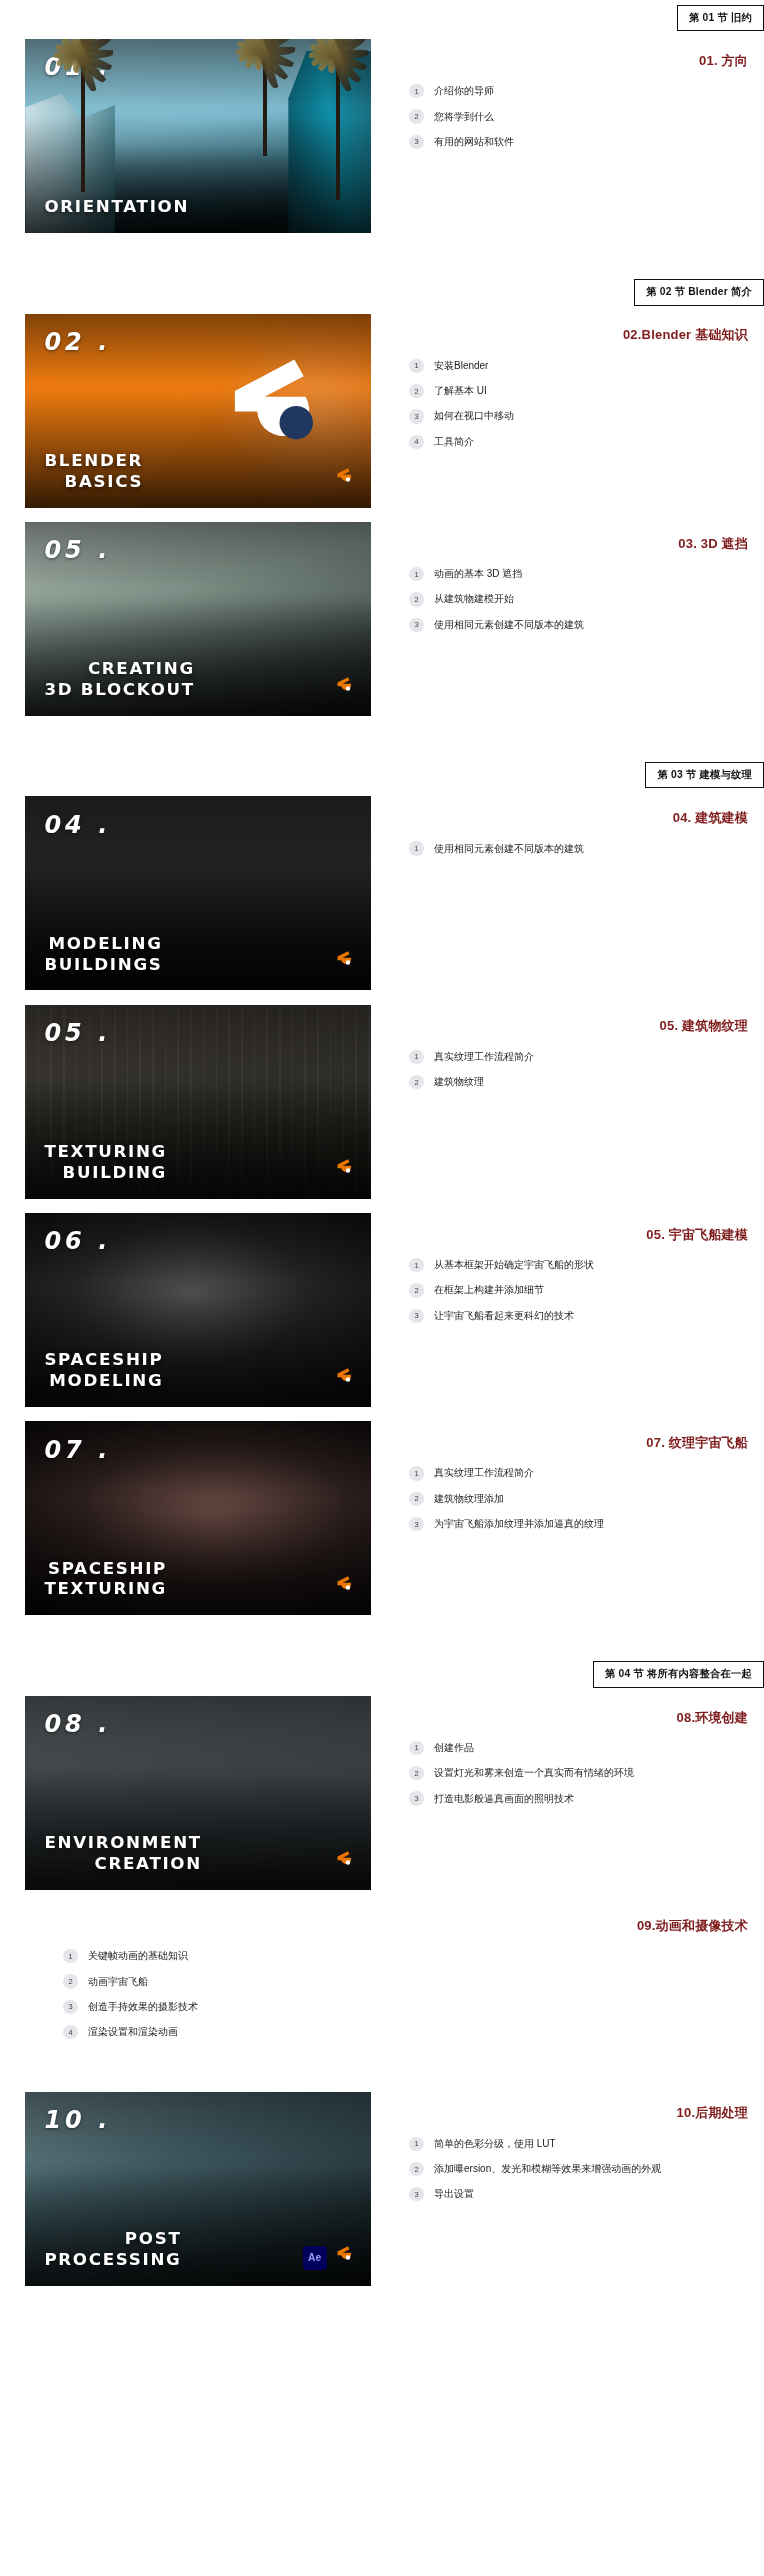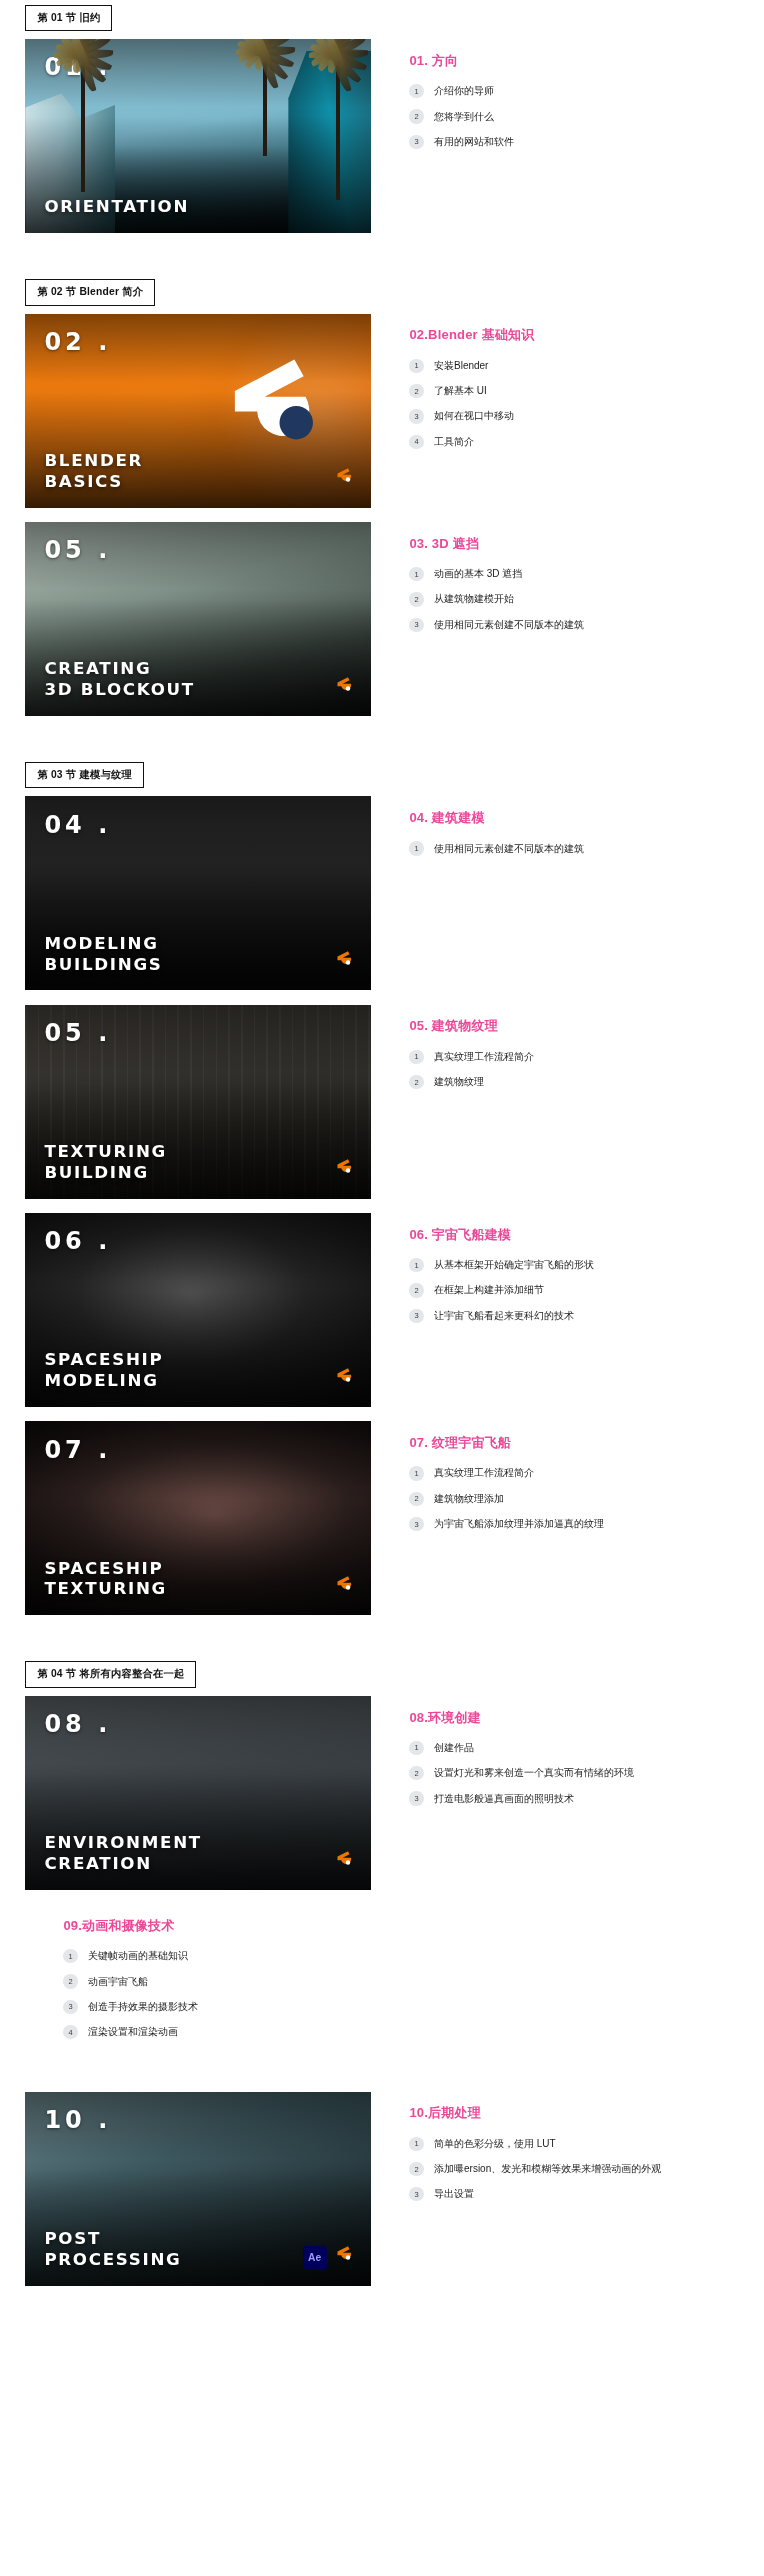--- a/index.html
+++ b/index.html
@@ -3,21 +3,21 @@
 <meta charset="utf-8">
 <style>
   * { box-sizing: border-box; margin: 0; padding: 0; }
   html, body {
     width: 764px;
     background: #ffffff;
     font-family: "Liberation Sans", "DejaVu Sans", sans-serif;
   }
   body { padding: 0; }
 
-  .page { width: 764px; position: relative; padding: 0 0 32px 0; }
+  .page { width: 764px; position: relative; padding: 0 0 32px 0; text-align: right; }
 
   
   .section-chip {
     display: inline-block;
     border: 1.6px solid #111;
     padding: 4.8px 11px 5.6px 11px;
     font-size: 10.3px;
     font-weight: bold;
     letter-spacing: 0.2px;
     color: #111;
@@ -45,20 +45,21 @@
   .card .art { position: absolute; inset: 0; }
   .card .num {
     position: absolute;
     left: 19px; top: 14.3px;
     color: #fff;
     font-size: 24px;
     font-weight: 800;
     letter-spacing: 4px;
     font-family: "DejaVu Sans", sans-serif;
     text-shadow: 0 0.8px 3.2px rgba(0,0,0,.5);
+    font-style: italic;
   }
   .card .ttl {
     position: absolute;
     left: 19px; bottom: 16px;
     color: #fff;
     font-size: 16.7px;
     font-weight: 800;
     line-height: 1.25;
     letter-spacing: 1.7px;
     font-family: "DejaVu Sans", sans-serif;
@@ -83,21 +84,21 @@
 
   
   .detail {
     flex: 1 1 auto;
     padding-left: 38px;
     padding-top: 12.7px;
   }
   .detail h3 {
     font-size: 13px;
     font-weight: bold;
-    color: #ec4899;
+    color: #7f1d1d;
     margin-bottom: 14.3px;
     letter-spacing: 0.2px;
   }
   .topics { list-style: none; }
   .topics li {
     display: flex;
     align-items: center;
     margin-bottom: 11px;
   }
   .topics .bullet {
@@ -415,21 +416,21 @@
       <div class="brand">
 
         <div class="bl-slot"><svg viewBox="0 0 64 64" width="24" height="24">
                   <path d="M12 20 L40 6 L44 14 L26 23 L48 23 A13 13 0 1 1 22 30 L12 30 Z" fill="#ea7600"></path>
                   <circle cx="40" cy="36" r="6" fill="#ffffff"></circle>
                 </svg></div>
       </div>
     <div class="hull"></div>
           </div>
     <div class="detail">
-      <h3>06. 宇宙飞船建模</h3>
+      <h3>05. 宇宙飞船建模</h3>
       <ul class="topics">
               <li>
                 <span class="bullet">1</span>
                 <span class="txt">从基本框架开始确定宇宙飞船的形状</span>
               </li>
               <li>
                 <span class="bullet">2</span>
                 <span class="txt">在框架上构建并添加细节</span>
               </li>
               <li>

